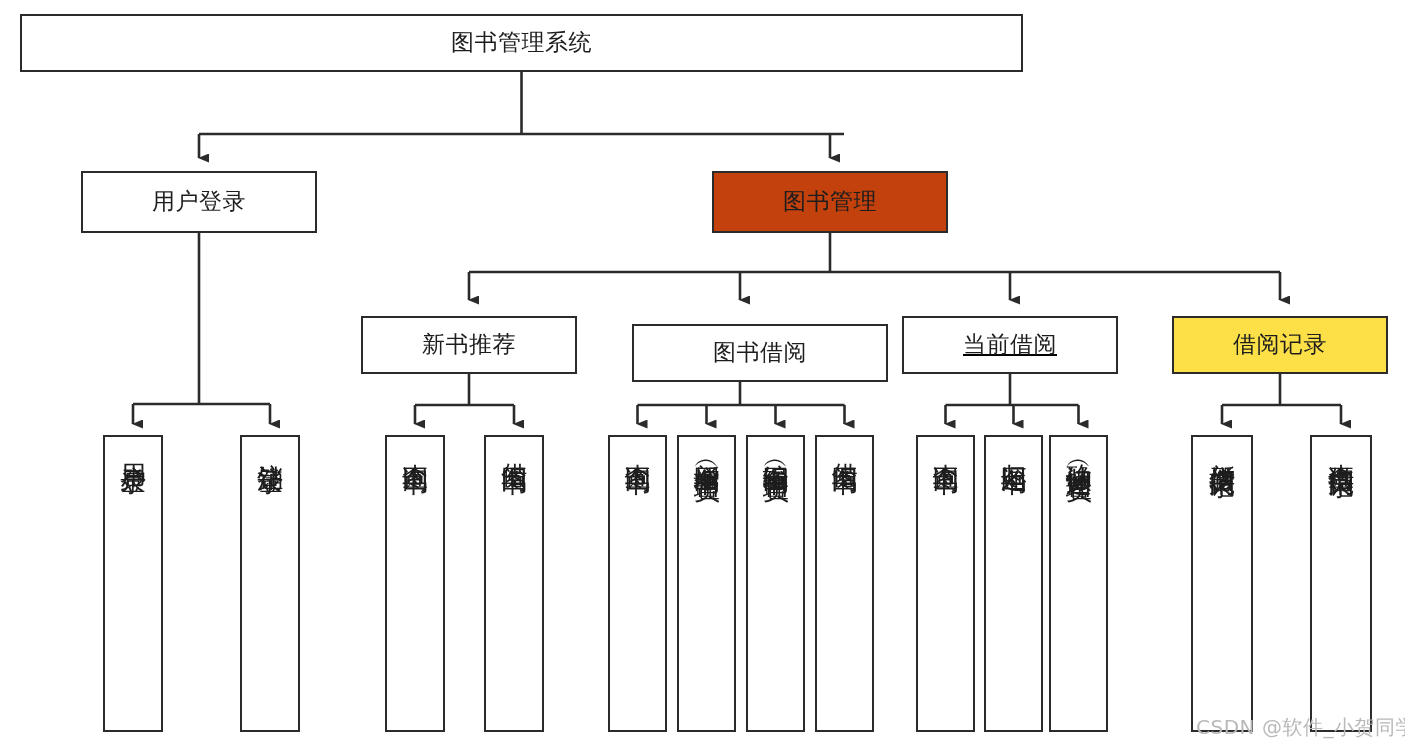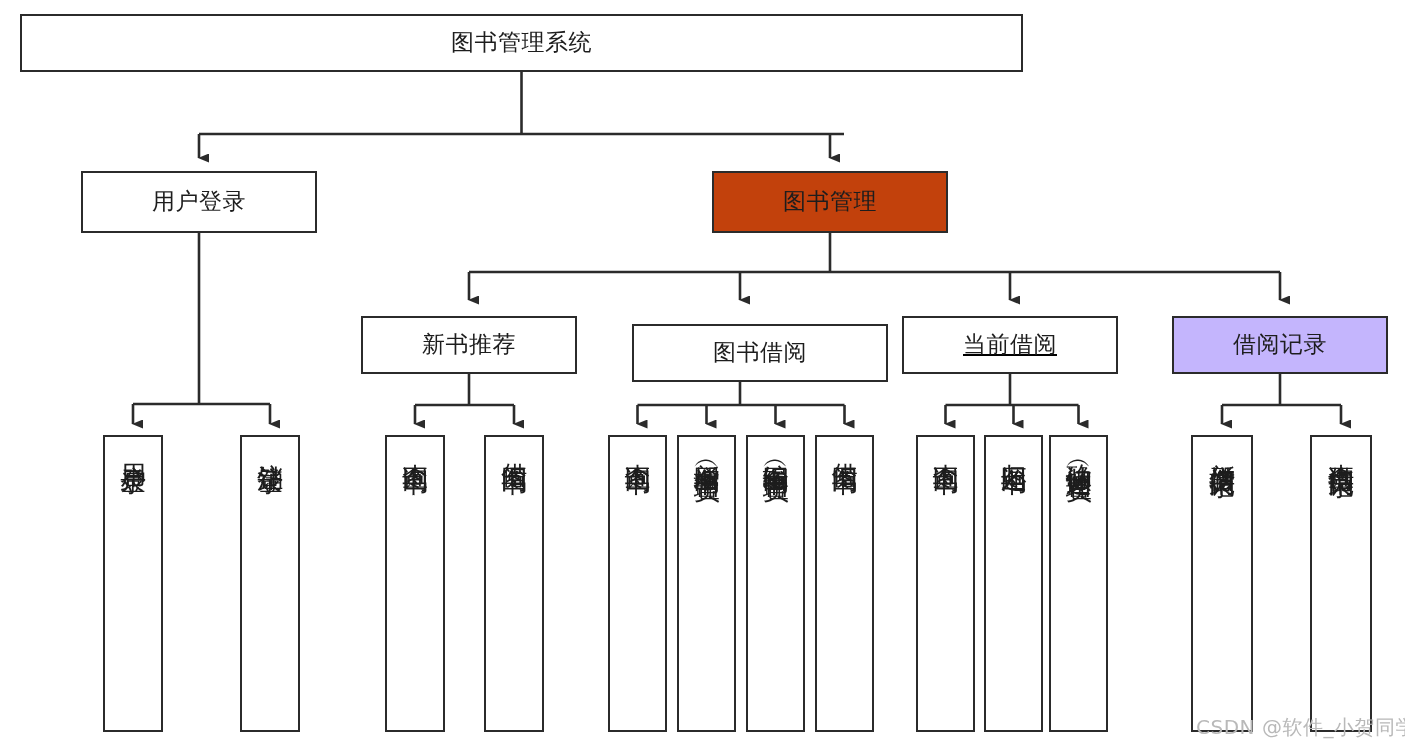--- a/index.html
+++ b/index.html
@@ -138,21 +138,21 @@
 
   <div class="node horiz" style="left: 361px; top: 316px; width: 216px; height: 58px; border-color: rgb(43, 43, 43); background: rgb(255, 255, 255);">
     <span class="label" style="color: rgb(29, 29, 29);">新书推荐</span>
   </div>
   <div class="node horiz" style="left: 632px; top: 324px; width: 256px; height: 58px; border-color: rgb(43, 43, 43); background: rgb(255, 255, 255);">
     <span class="label" style="color: rgb(29, 29, 29);">图书借阅</span>
   </div>
   <div class="node horiz" style="left: 902px; top: 316px; width: 216px; height: 58px; border-color: rgb(43, 43, 43); background: rgb(255, 255, 255); text-decoration: underline;">
     <span class="label" style="color: rgb(29, 29, 29);">当前借阅</span>
   </div>
-  <div class="node horiz" style="left: 1172px; top: 316px; width: 216px; height: 58px; border-color: rgb(43, 43, 43); background: #c4b5fd;">
+  <div class="node horiz" style="left: 1172px; top: 316px; width: 216px; height: 58px; border-color: rgb(43, 43, 43); background: #fde047;">
     <span class="label" style="color: rgb(29, 29, 29);">借阅记录</span>
   </div>
 
   <div class="node vert" style="left: 103px; top: 435px; width: 60px; height: 297px; border-color: rgb(43, 43, 43); background: rgb(255, 255, 255);">
     <span class="label" style="color: rgb(29, 29, 29);">用户登录</span>
   </div>
   <div class="node vert" style="left: 240px; top: 435px; width: 60px; height: 297px; border-color: rgb(43, 43, 43); background: rgb(255, 255, 255);">
     <span class="label" style="color: rgb(29, 29, 29);">注销登录</span>
   </div>
   <div class="node vert" style="left: 385px; top: 435px; width: 60px; height: 297px; border-color: rgb(43, 43, 43); background: rgb(255, 255, 255);">

